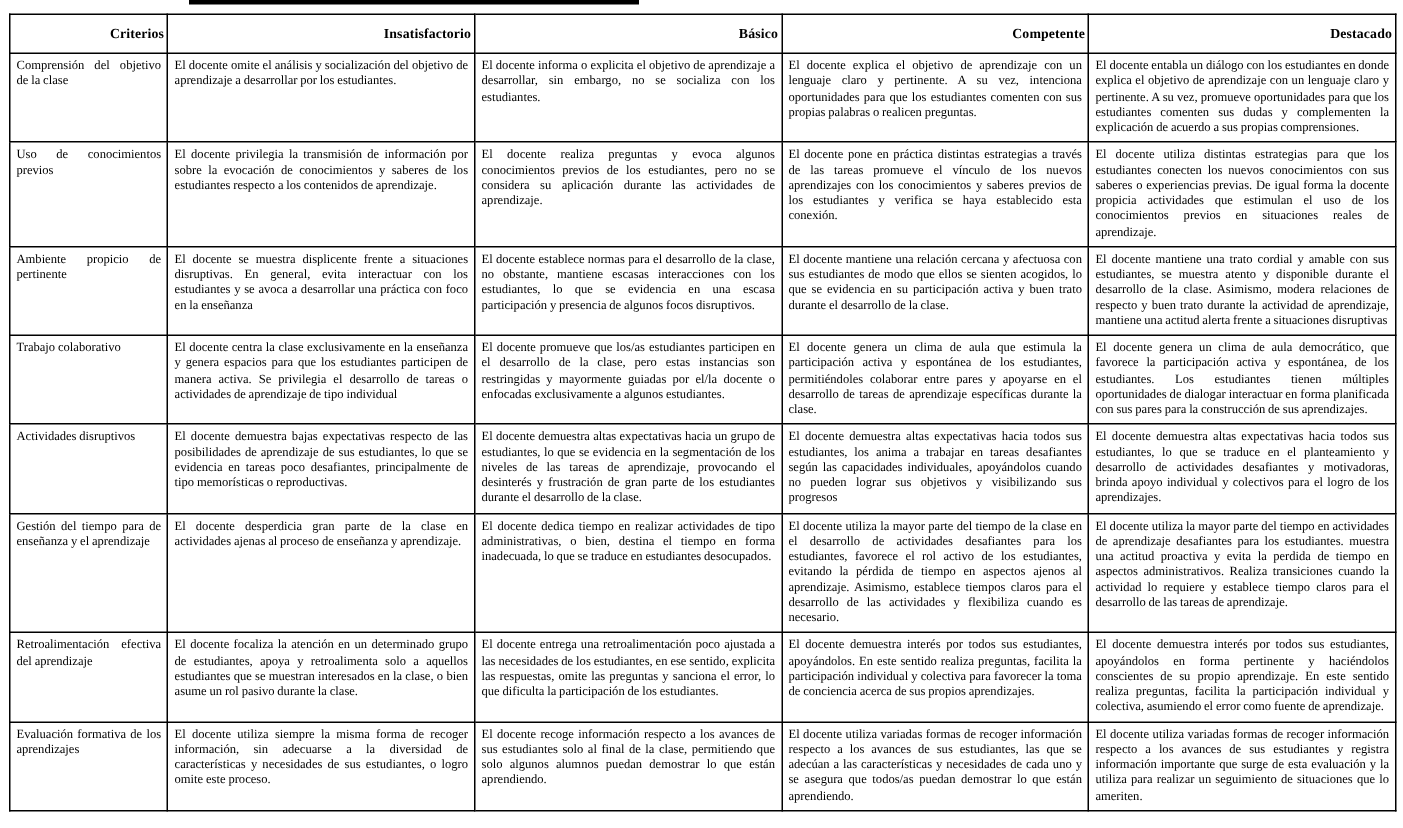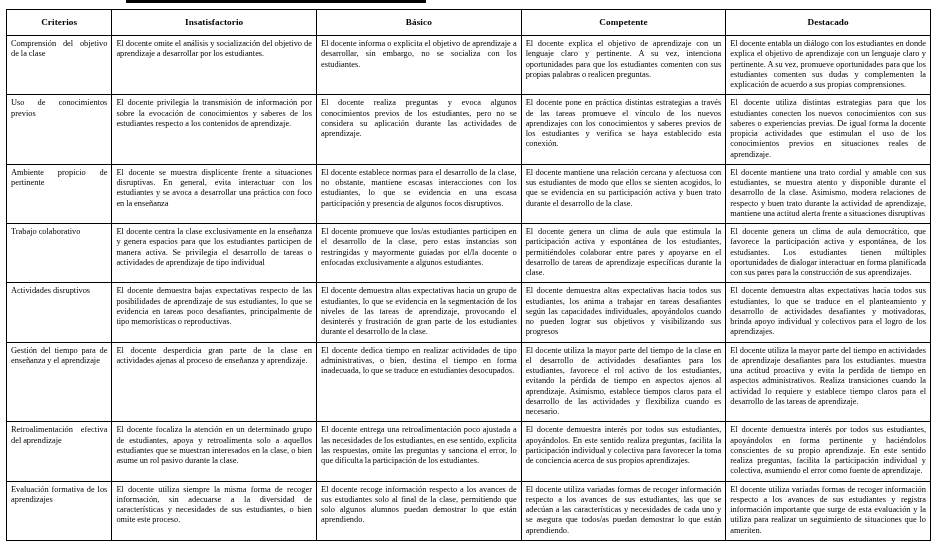--- a/index.html
+++ b/index.html
@@ -39,21 +39,21 @@
   table.rubric td {
     border: 1px solid #000000;
     vertical-align: top;
     padding: 3px 4px 4px 4px;
     font-size: 8.4px;
     line-height: 1.22;
     text-align: justify;
     word-spacing: -0.2px;
   }
   table.rubric thead th {
-    text-align: center;
+    text-align: right;
     vertical-align: middle;
     font-weight: bold;
     font-size: 9.2px;
     padding: 7px 2px 7px 2px;
     letter-spacing: 0.1px;
   }
   td.criterio {
     text-align: center;
     vertical-align: middle;
     font-size: 8.6px;
@@ -131,20 +131,20 @@
       </tr>
       <tr>
         <td class="criterio">Retroalimentación efectiva del aprendizaje</td>
         <td>El docente focaliza la atención en un determinado grupo de estudiantes, apoya y retroalimenta solo a aquellos estudiantes que se muestran interesados en la clase, o bien asume un rol pasivo durante la clase.</td>
         <td>El docente entrega una retroalimentación poco ajustada a las necesidades de los estudiantes, en ese sentido, explicita las respuestas, omite las preguntas y sanciona el error, lo que dificulta la participación de los estudiantes.</td>
         <td>El docente demuestra interés por todos sus estudiantes, apoyándolos. En este sentido realiza preguntas, facilita la participación individual y colectiva para favorecer la toma de conciencia acerca de sus propios aprendizajes.</td>
         <td>El docente demuestra interés por todos sus estudiantes, apoyándolos en forma pertinente y haciéndolos conscientes de su propio aprendizaje. En este sentido realiza preguntas, facilita la participación individual y colectiva, asumiendo el error como fuente de aprendizaje.</td>
       </tr>
       <tr>
         <td class="criterio">Evaluación formativa de los aprendizajes</td>
-        <td>El docente utiliza siempre la misma forma de recoger información, sin adecuarse a la diversidad de características y necesidades de sus estudiantes, o bien omite este proceso.</td>
+        <td>El docente utiliza siempre la misma forma de recoger información, sin adecuarse a la diversidad de características y necesidades de sus estudiantes, o logro omite este proceso.</td>
         <td>El docente recoge información respecto a los avances de sus estudiantes solo al final de la clase, permitiendo que solo algunos alumnos puedan demostrar lo que están aprendiendo.</td>
         <td>El docente utiliza variadas formas de recoger información respecto a los avances de sus estudiantes, las que se adecúan a las características y necesidades de cada uno y se asegura que todos/as puedan demostrar lo que están aprendiendo.</td>
         <td>El docente utiliza variadas formas de recoger información respecto a los avances de sus estudiantes y registra información importante que surge de esta evaluación y la utiliza para realizar un seguimiento de situaciones que lo ameriten.</td>
       </tr>
     </tbody>
   </table>
 </div>
 
 </body></html>

